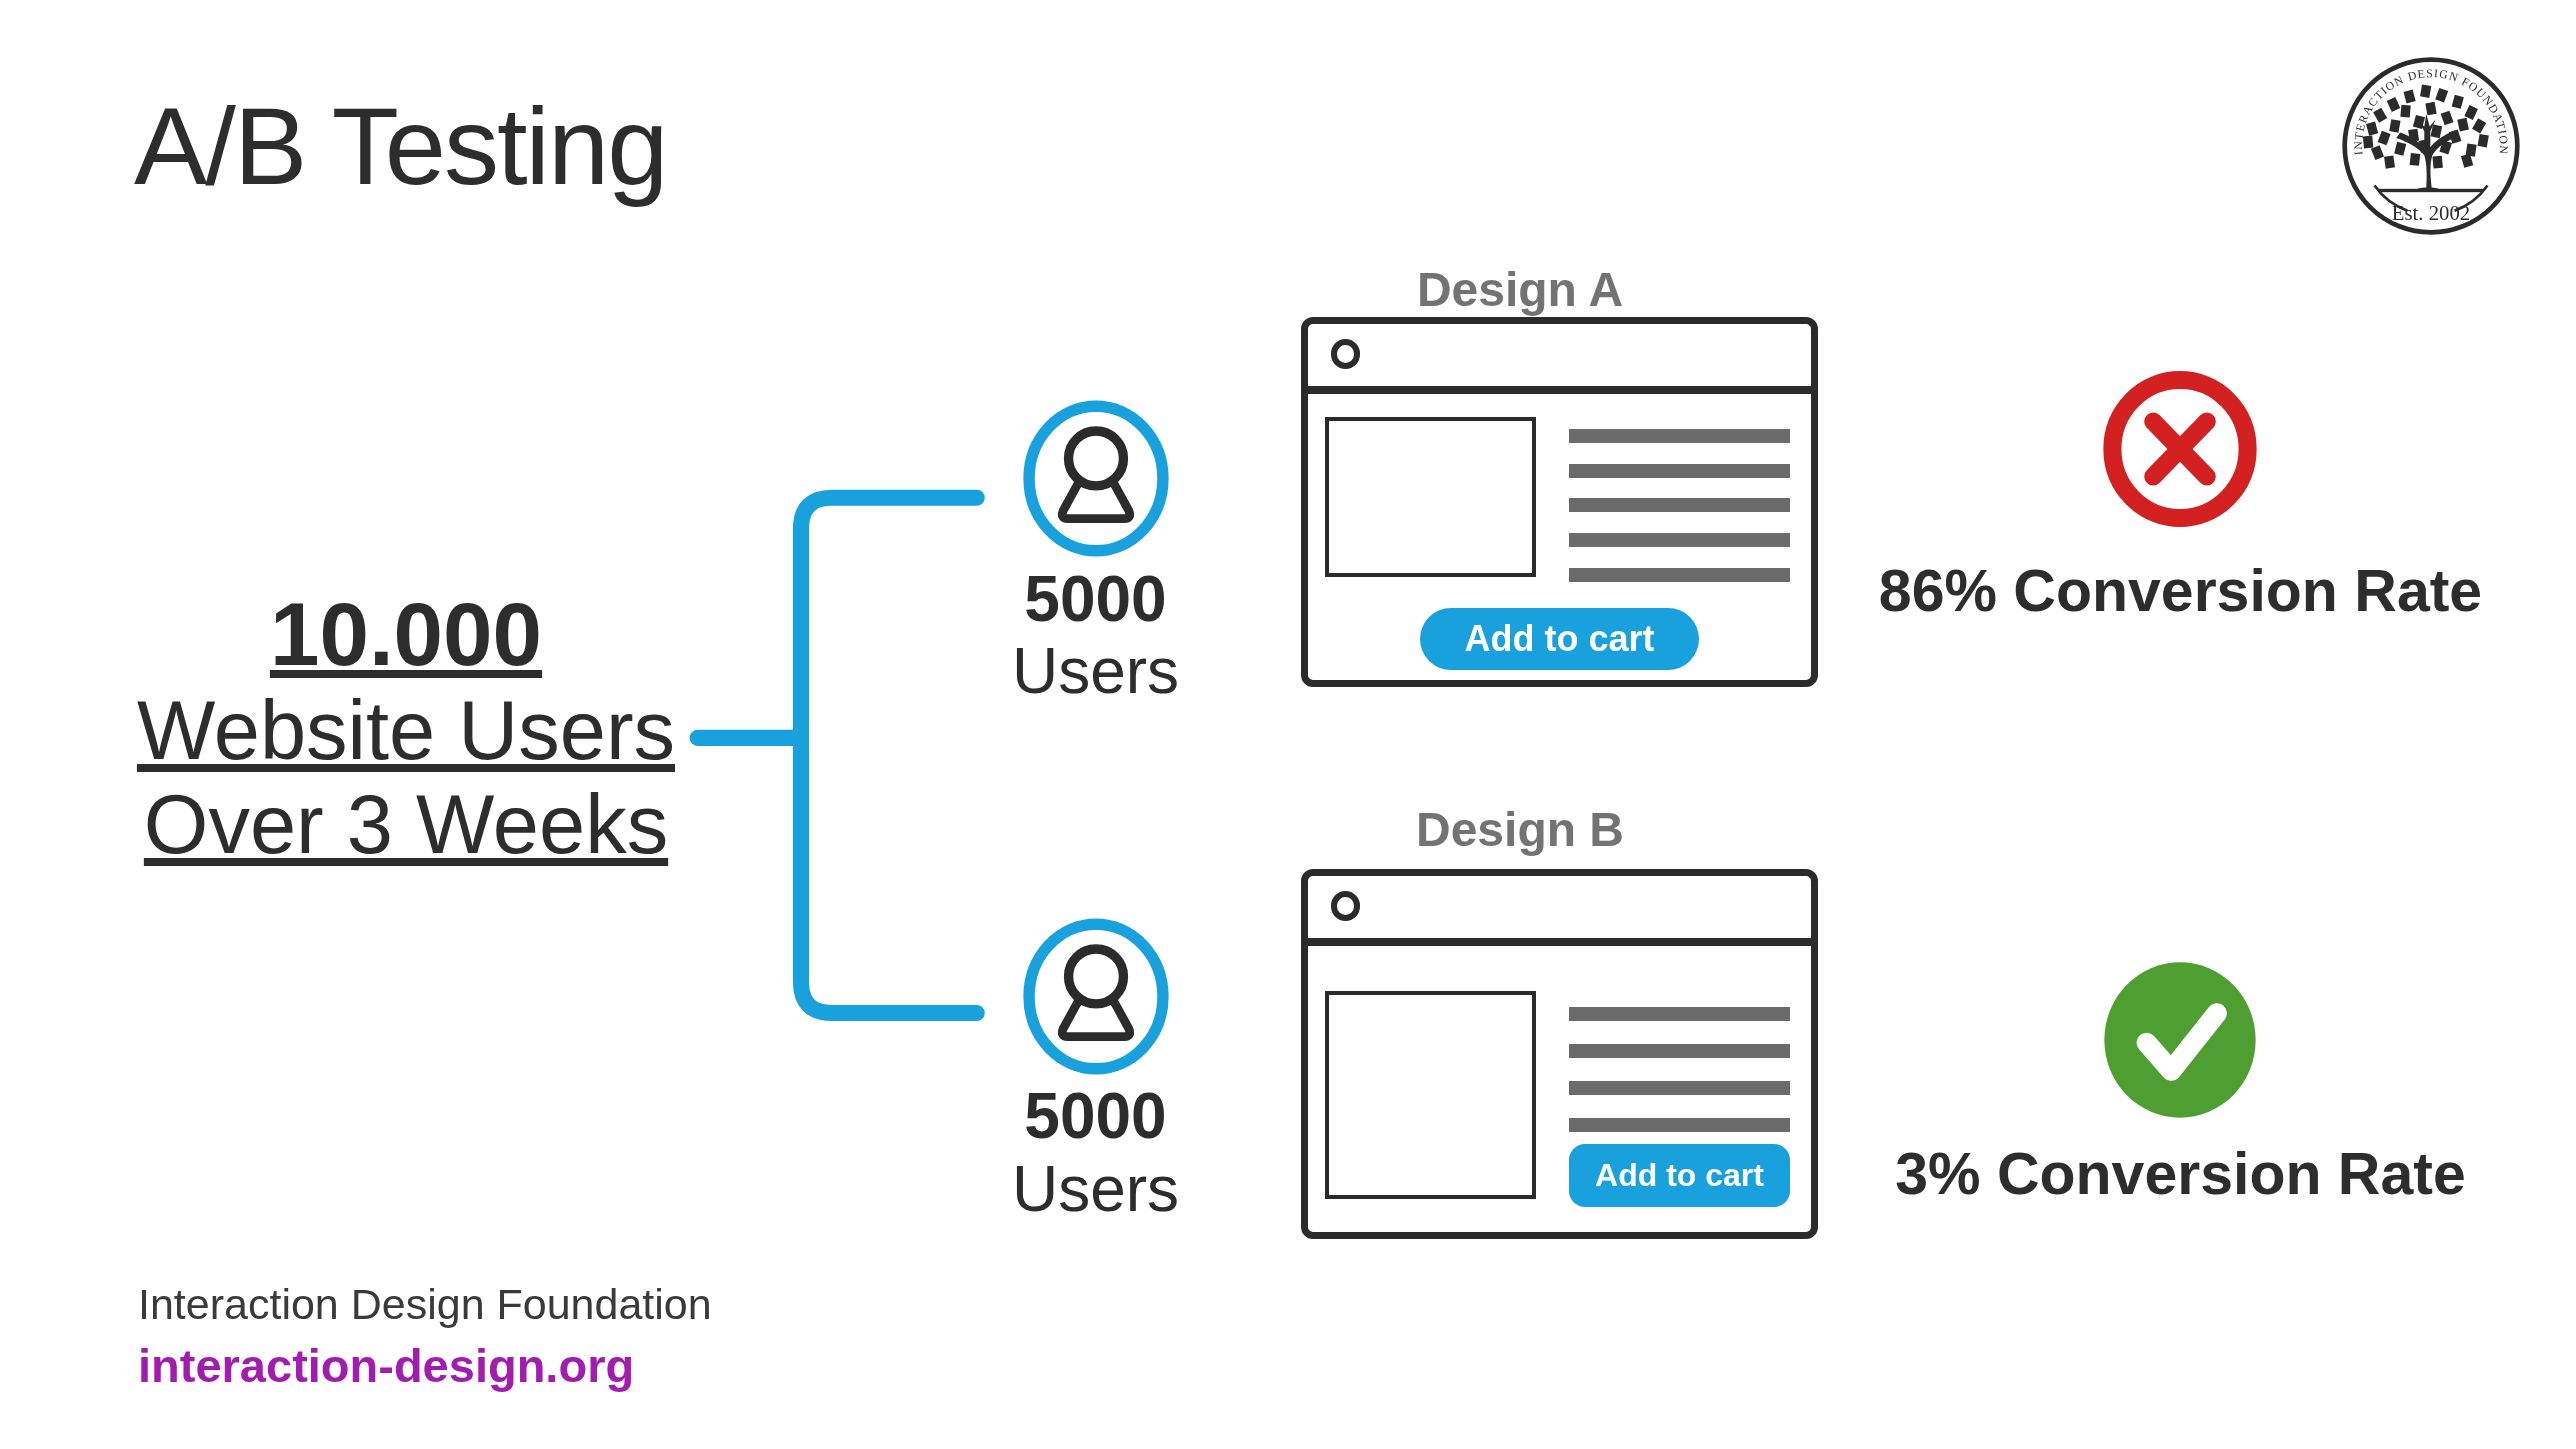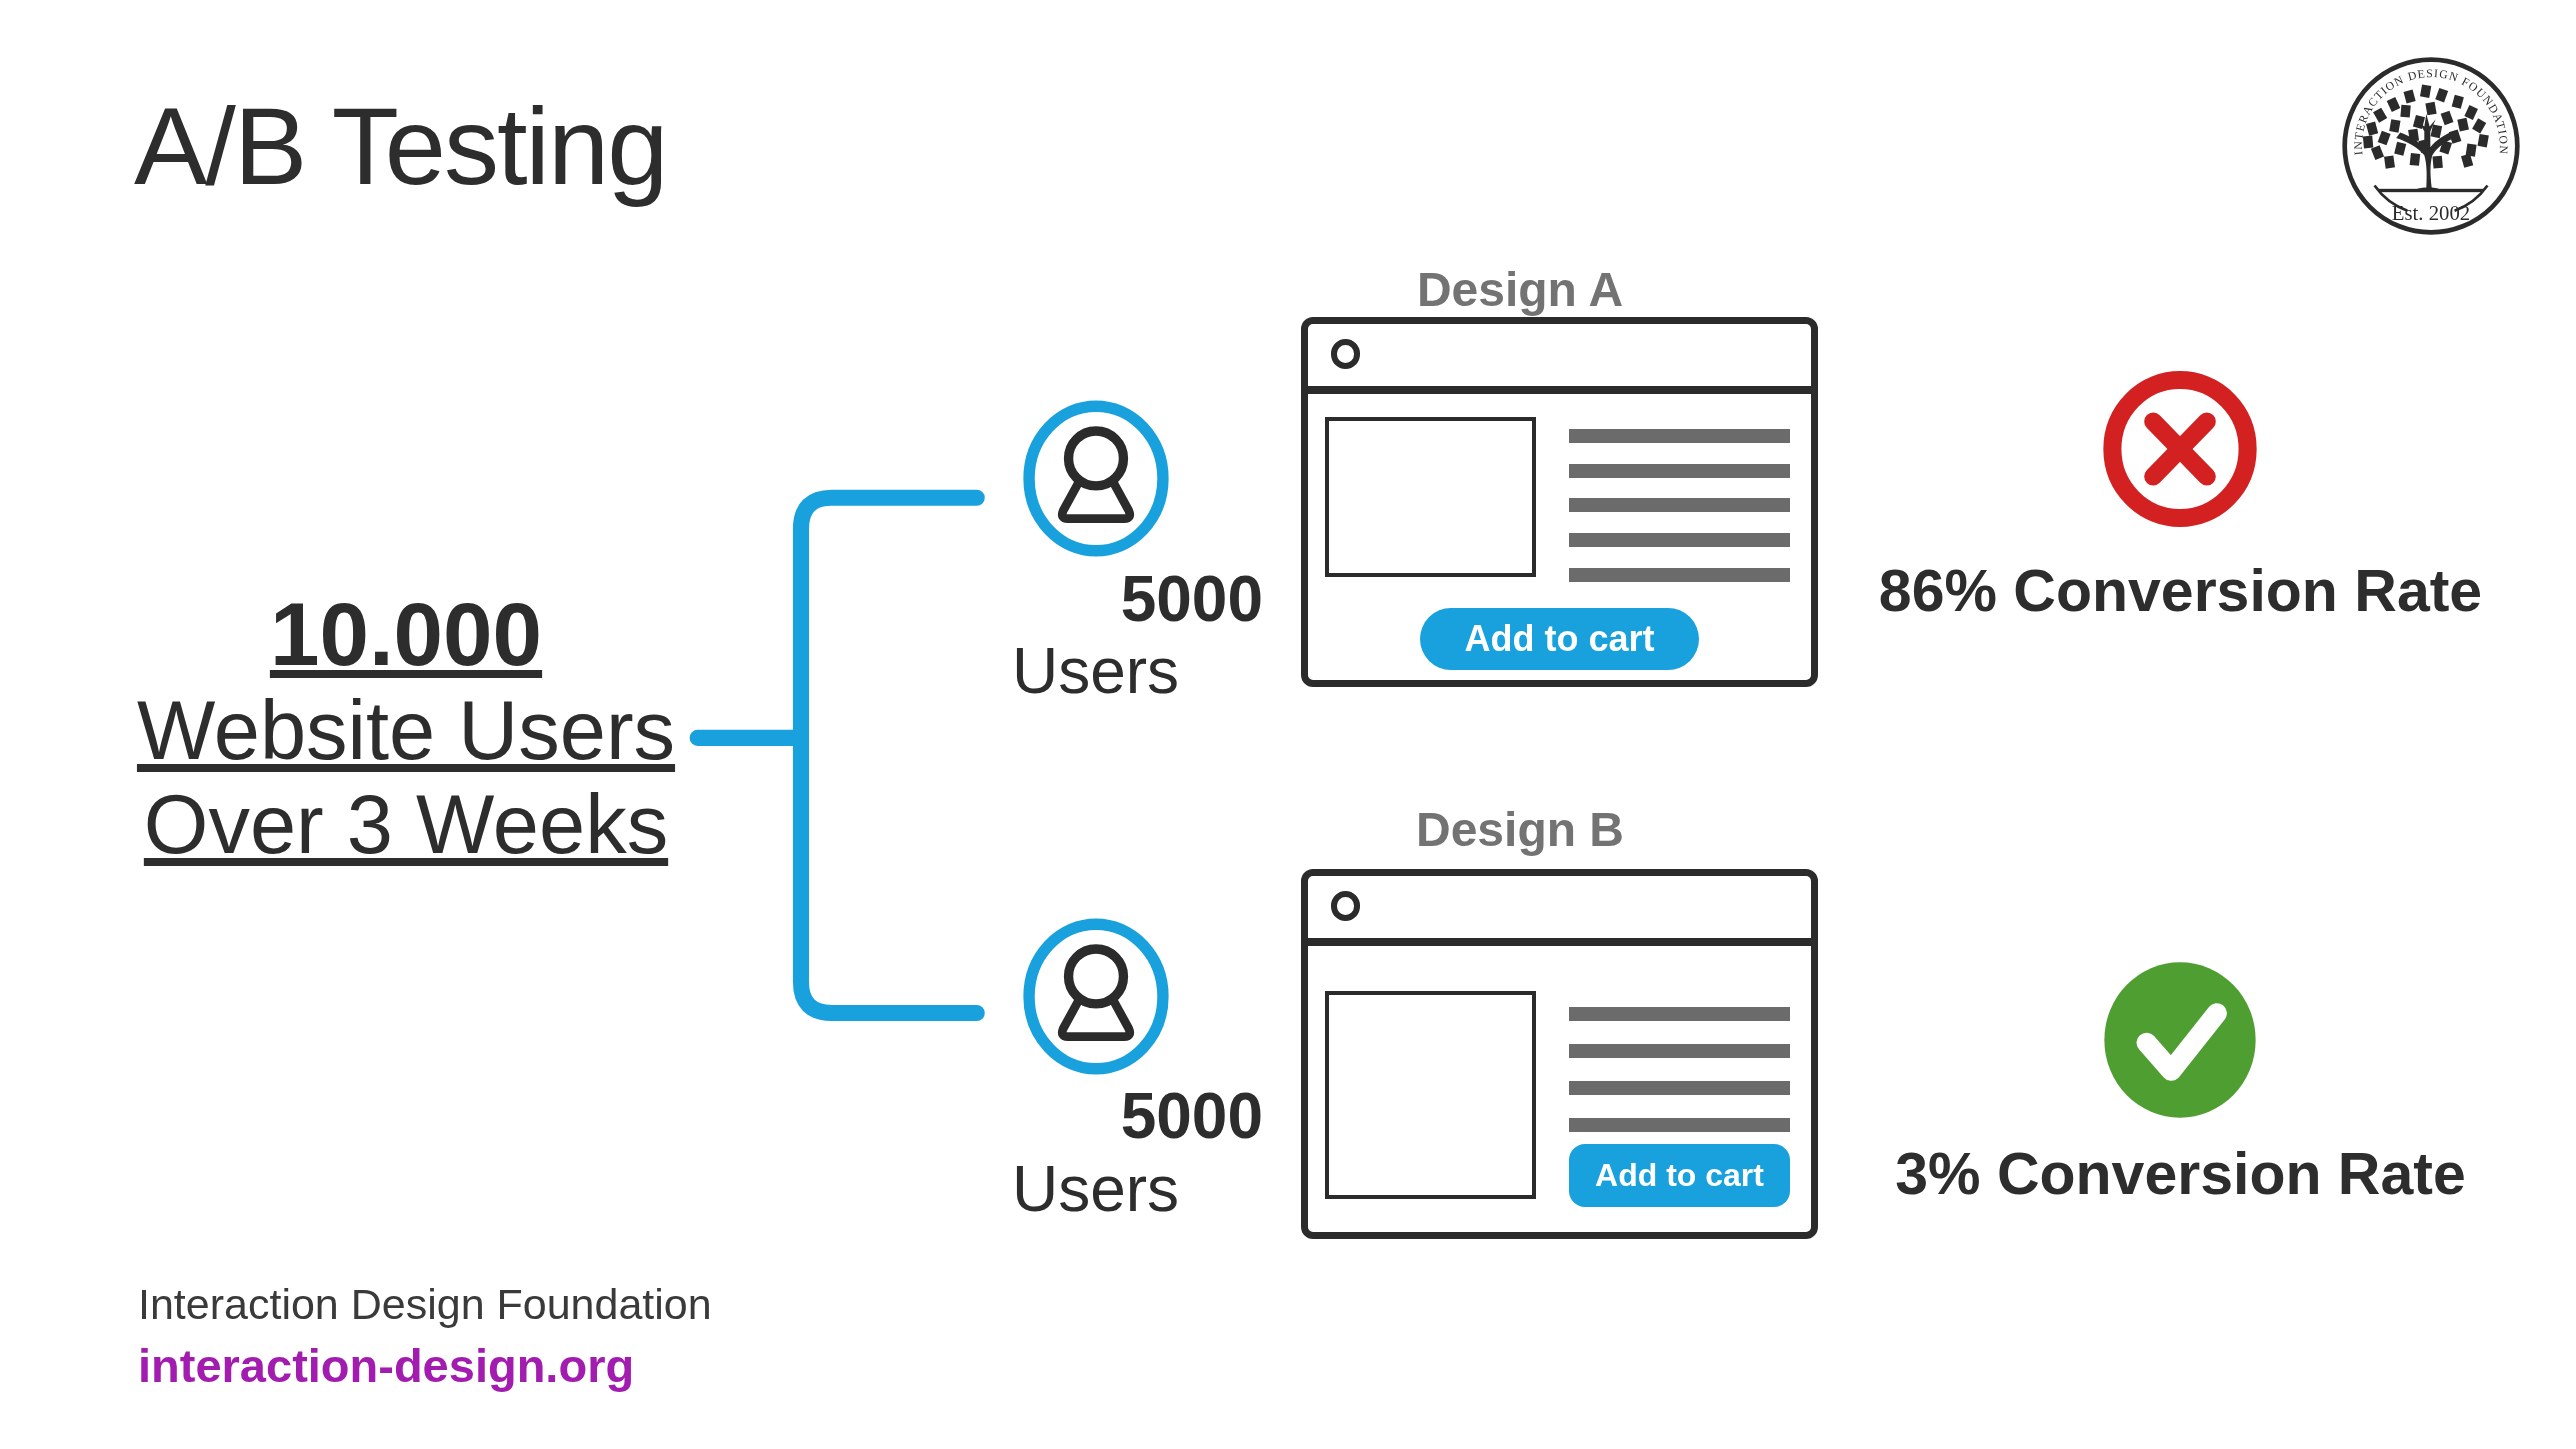--- a/index.html
+++ b/index.html
@@ -17,21 +17,21 @@
   .sample-size{font-size:89px;font-weight:800;line-height:99px;}
   .sample-line{font-size:83px;font-weight:400;line-height:94px;}
 
   
   .bracket-svg{left:0;top:0;pointer-events:none;}
 
   
   .user-icon-a{left:1017px;top:394px;}
   .user-icon-b{left:1017px;top:912px;}
   .users-text{left:928px;width:335px;text-align:center;}
-  .users-value{font-size:64px;font-weight:800;line-height:70px;text-align:right;}
+  .users-value{font-size:64px;font-weight:800;line-height:70px;}
   .users-label{font-size:64px;font-weight:400;line-height:70px;}
   .ut-a1{top:564px;} .ut-a2{top:636px;}
   .ut-b1{top:1081px;} .ut-b2{top:1154px;}
 
   
   .design-label{left:1261px;width:518px;text-align:center;
                 font-size:48px;font-weight:800;color:#737373;}
   .dl-a{top:262px;} .dl-b{top:802px;}
 
   

